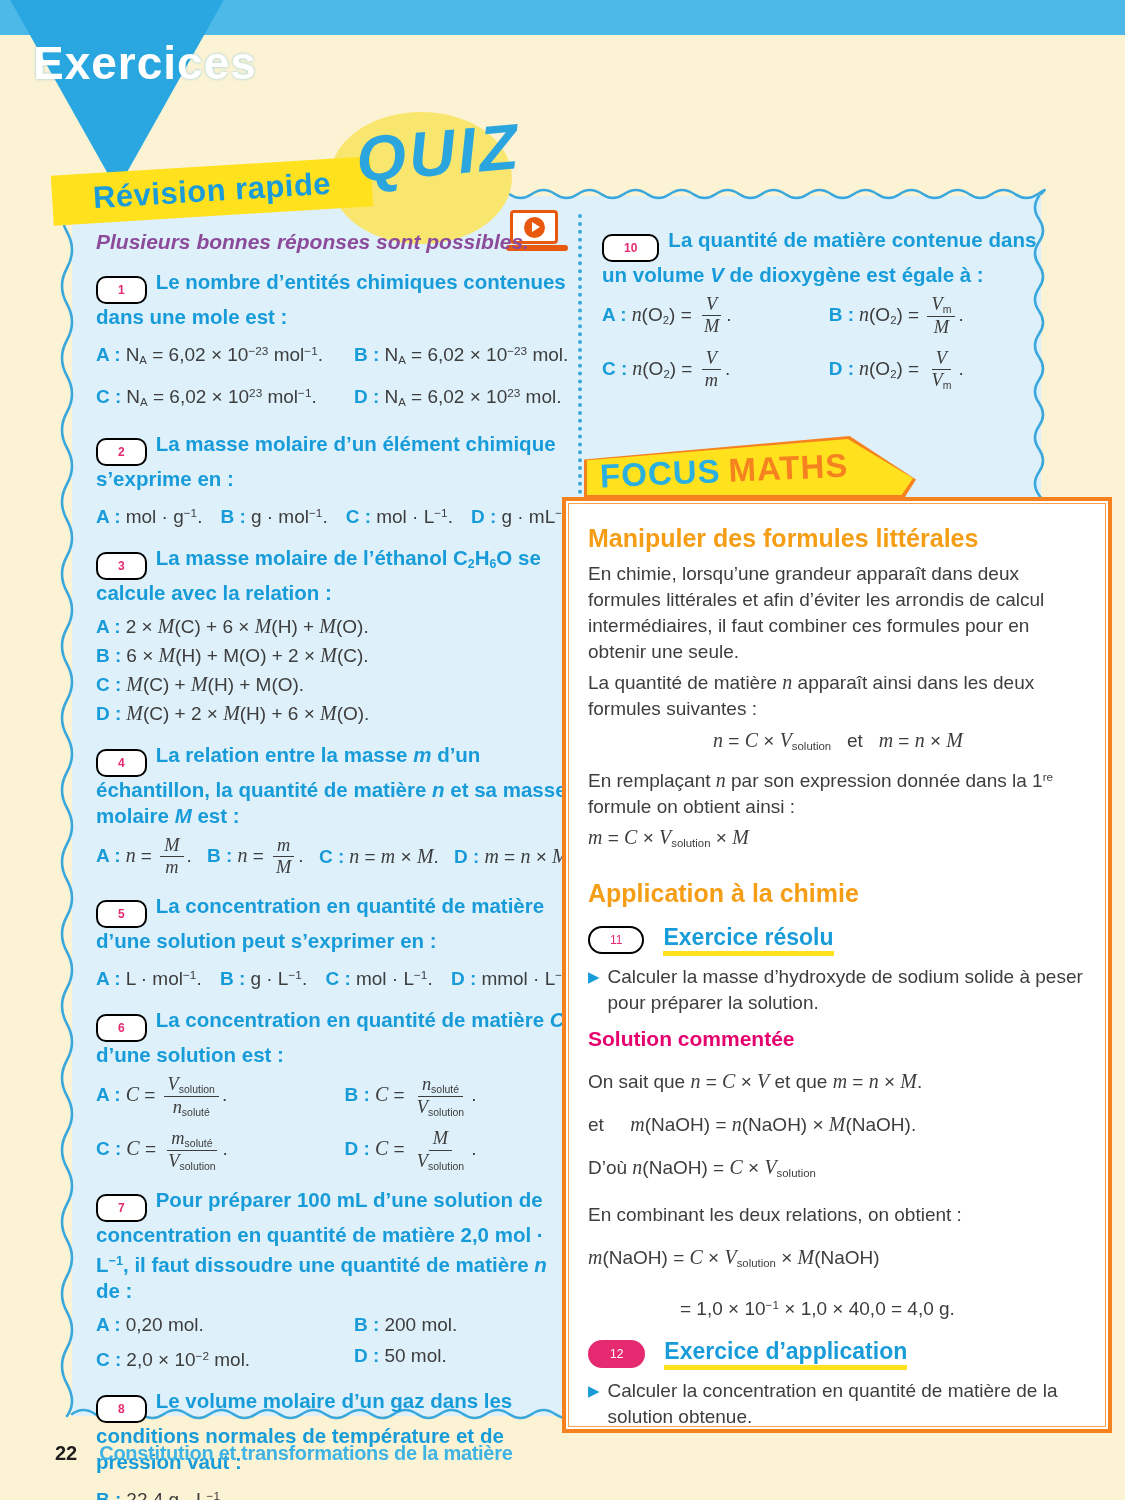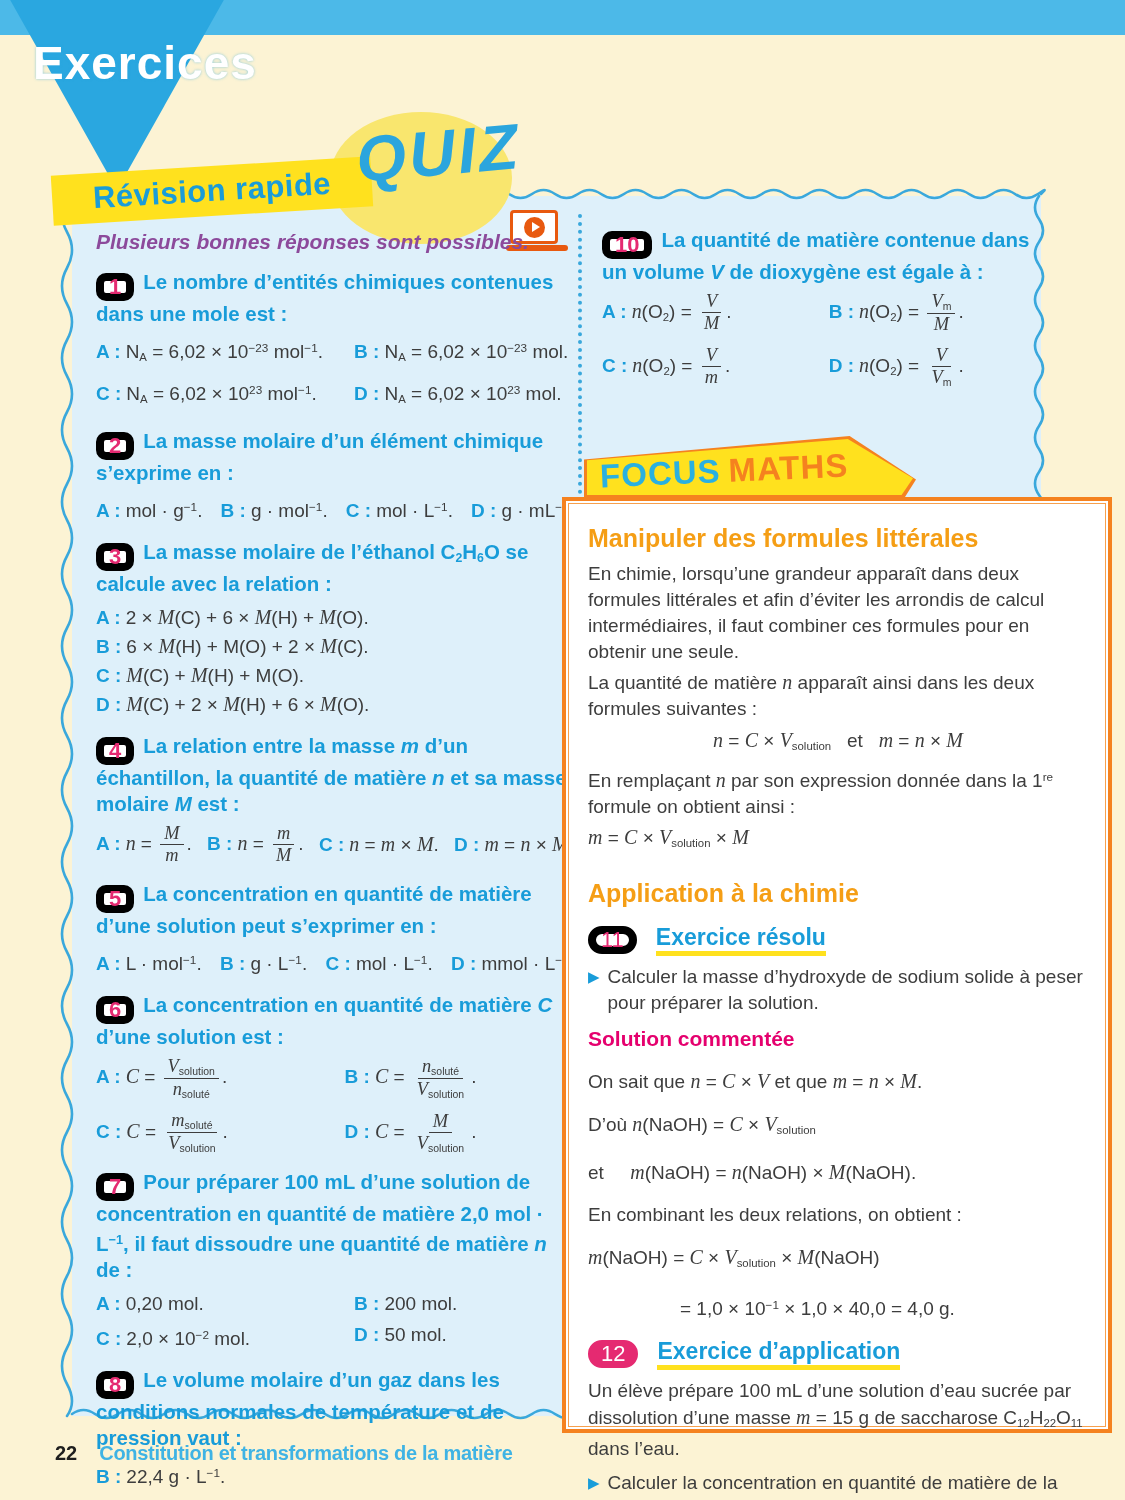--- a/index.html
+++ b/index.html
@@ -37,22 +37,22 @@
   .play::after{content:"";position:absolute;left:8px;top:5.5px;border-left:8px solid #fff;
                border-top:5px solid transparent;border-bottom:5px solid transparent;}
   .laptop-base{width:62px;height:6px;background:#e8590f;border-radius:3px;margin-top:1px;}
 
   
   .col-left{position:absolute;left:96px;top:230px;width:478px;}
   .q10-wrap{position:absolute;left:602px;top:212px;width:436px;}
   .question{margin-top:15px;}
   .q-title{color:#189cd9;font-weight:bold;font-size:20.5px;line-height:26px;}
   .chip{display:inline-flex;align-items:center;justify-content:center;min-width:33px;height:28px;
-        padding:0 5px;border:8px solid #000000;border-radius:10px;background:#fff;color:#e52a71;
-        font-size:22px;margin-right:9px;vertical-align:-5px;box-sizing:border-box;}
+        padding:0 20px;border:2px solid #000000;border-radius:10px;background:#fff;color:#e52a71;
+        font-size:12px;margin-right:9px;vertical-align:-5px;box-sizing:border-box;}
   .answers{margin-top:7px;color:#3d3d3d;font-size:19px;line-height:27px;}
   .answer .a-label{color:#189cd9;font-weight:bold;margin-right:5px;}
   .answers.two{display:grid;grid-template-columns:54% 46%;row-gap:4px;}
   .answers.row4{display:flex;justify-content:space-between;align-items:center;}
   .answers.list .answer{margin:2px 0;}
   .answers.twofrac{display:grid;grid-template-columns:52% 48%;row-gap:12px;align-items:center;}
   .answers i, .focus-content i{font-family:"Liberation Serif",serif;font-size:1.05em;}
   sub{font-size:.6em;vertical-align:-.25em;}
   sup{font-size:.62em;vertical-align:.55em;}
   .frac{display:inline-flex;flex-direction:column;align-items:center;vertical-align:middle;
@@ -280,31 +280,30 @@
       <div class="ex-head">
         <span class="chip round">11</span>
         <span class="ex-title">Exercice résolu</span>
       </div>
       <div class="task">
         <span class="arrow">▶</span>
         <span>Calculer la masse d’hydroxyde de sodium solide à peser pour préparer la solution.</span>
       </div>
       <div class="sol-title">Solution commentée</div>
       <div class="sol-line">On sait que  <i>n</i> = <i>C</i> × <i>V</i>  et  que <i>m</i> = <i>n</i> × <i>M</i>.</div>
+      <div class="sol-line">et &nbsp;&nbsp;&nbsp; <i>m</i>(NaOH) = <i>n</i>(NaOH) × <i>M</i>(NaOH).</div>
       <div class="sol-line">D’où  <i>n</i>(NaOH) = <i>C</i> × <i>V</i><sub>solution</sub></div>
-      <div class="sol-line">et &nbsp;&nbsp;&nbsp; <i>m</i>(NaOH) = <i>n</i>(NaOH) × <i>M</i>(NaOH).</div>
       <div class="sol-line">En combinant les deux relations, on obtient :</div>
       <div class="sol-line"><i>m</i>(NaOH) = <i>C</i> × <i>V</i><sub>solution</sub> × <i>M</i>(NaOH)</div>
       <div class="sol-line indent">= 1,0 × 10<sup>−1</sup> × 1,0 × 40,0 = 4,0 g.</div>
 
       <div class="ex-head">
         <span class="chip filled">12</span>
         <span class="ex-title">Exercice d’application</span>
       </div>
-      <div class="para">Un élève prépare 100 mL d’une solution d’eau sucrée par dissolution d’une masse <i>m</i> = 15 g de saccharose C<sub>12</sub>H<sub>22</sub>O<sub>11</sub> dans l’eau.</div>
       <div class="task">
         <span class="arrow">▶</span>
         <span>Calculer la concentration en quantité de matière de la solution obtenue.</span>
       </div>
     </div>
   </div>
 
   <div class="footer">
     <span class="pn">22</span>
     <span class="ch">Constitution et transformations de la matière</span>

